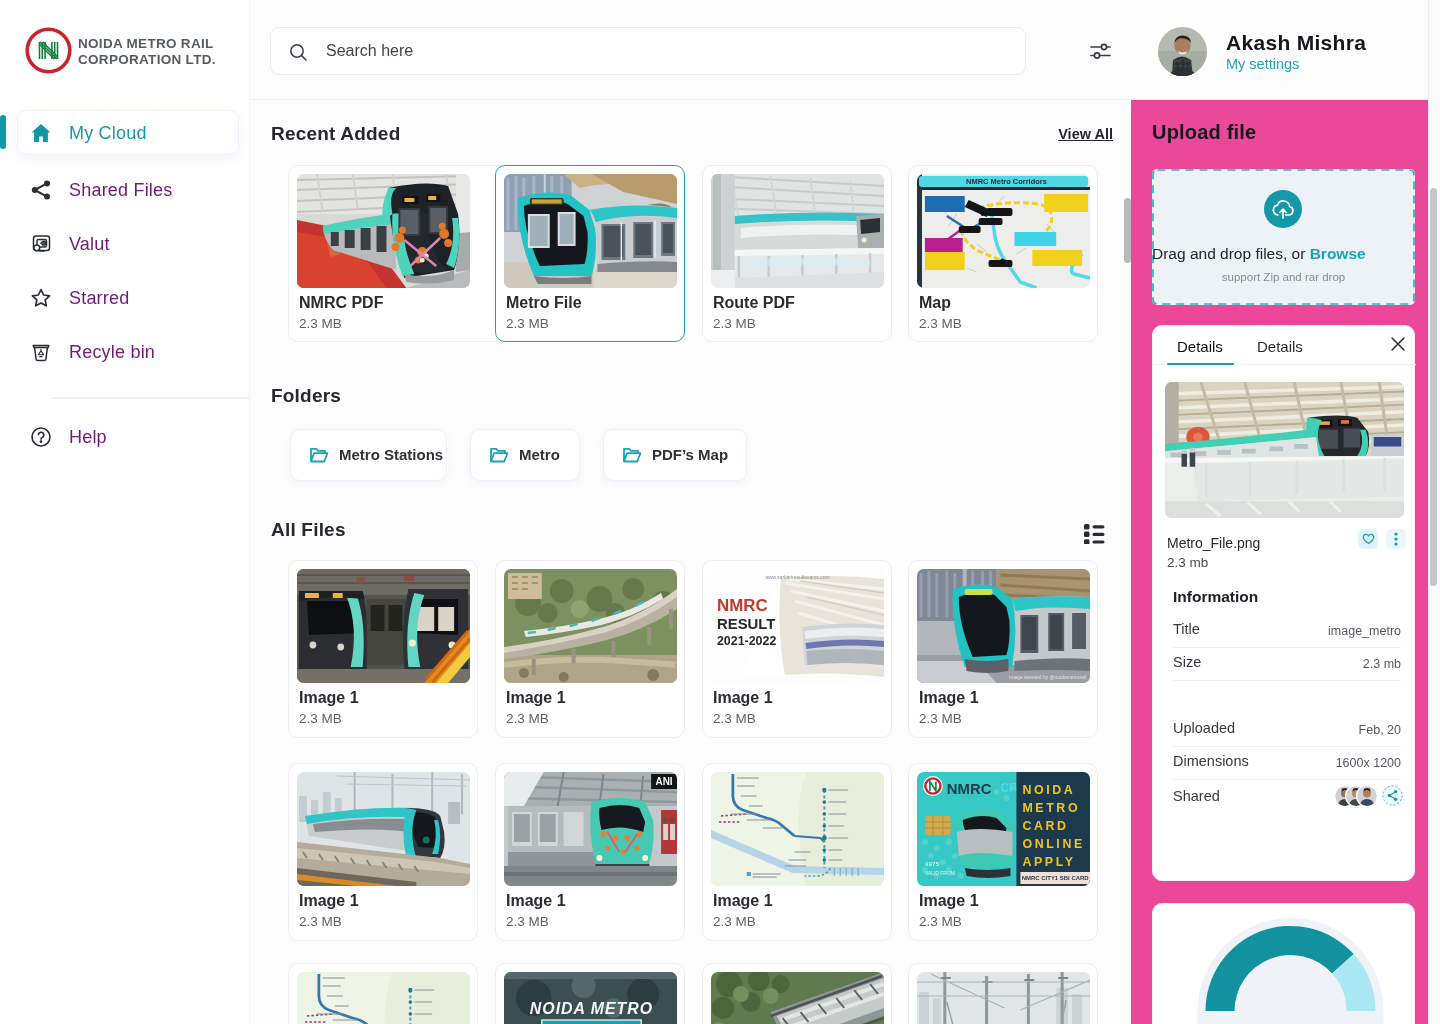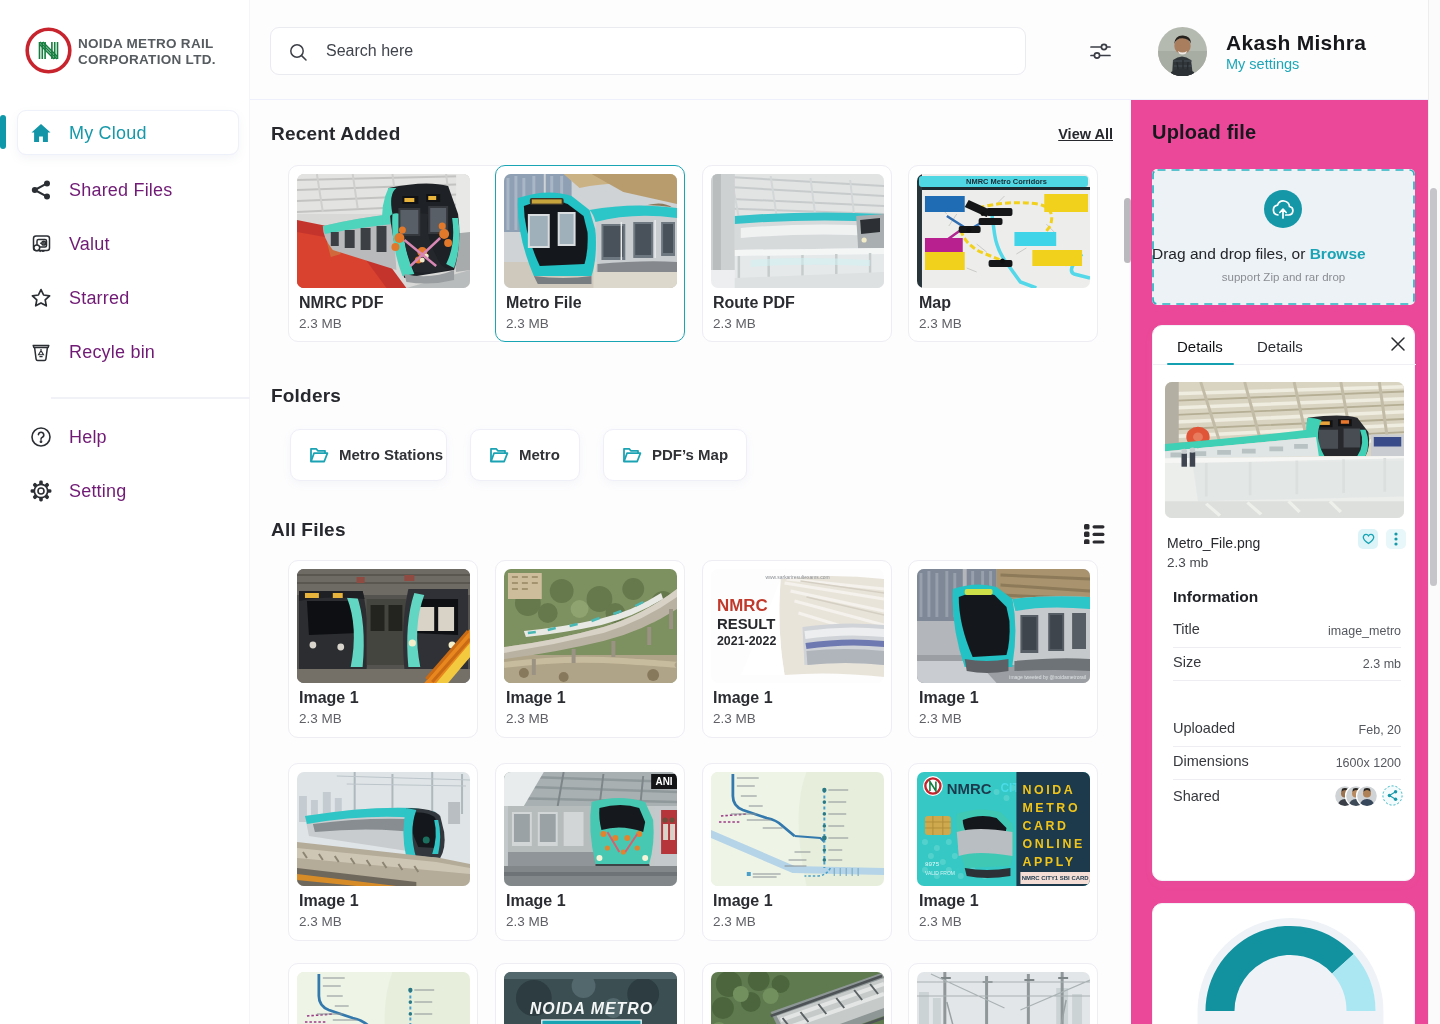--- a/index.html
+++ b/index.html
@@ -133,37 +133,20 @@
       <div class="lb">Recyle bin</div>
     </div>
     <div class="abs" style="left:51px;top:397px;width:199px;height:1.5px;background:#f1f1f8"></div>
     <div class="navitem" style="top:415px">
       <svg class="ic" viewBox="0 0 22 22" fill="none" stroke="#2b2f34" stroke-width="1.6">
           <circle cx="11" cy="11" r="9"></circle>
           <path d="M8.4 8.6 a2.7 2.7 0 1 1 3.6 2.9 q-1 0.4 -1 1.7" stroke-linecap="round"></path>
           <circle cx="11" cy="15.7" r="0.6" fill="#2b2f34"></circle>
         </svg>
       <div class="lb">Help</div>
-    </div>
-    <div class="navitem" style="top:469px">
-      <svg class="ic" viewBox="0 0 22 22">
-          <g fill="#2b2f34">
-            <rect x="-1.8" y="-10.4" width="3.6" height="5" rx="1.4" transform="rotate(0 11 11) translate(11 11)"></rect>
-            <rect x="-1.8" y="-10.4" width="3.6" height="5" rx="1.4" transform="rotate(45 11 11) translate(11 11)"></rect>
-            <rect x="-1.8" y="-10.4" width="3.6" height="5" rx="1.4" transform="rotate(90 11 11) translate(11 11)"></rect>
-            <rect x="-1.8" y="-10.4" width="3.6" height="5" rx="1.4" transform="rotate(135 11 11) translate(11 11)"></rect>
-            <rect x="-1.8" y="-10.4" width="3.6" height="5" rx="1.4" transform="rotate(180 11 11) translate(11 11)"></rect>
-            <rect x="-1.8" y="-10.4" width="3.6" height="5" rx="1.4" transform="rotate(225 11 11) translate(11 11)"></rect>
-            <rect x="-1.8" y="-10.4" width="3.6" height="5" rx="1.4" transform="rotate(270 11 11) translate(11 11)"></rect>
-            <rect x="-1.8" y="-10.4" width="3.6" height="5" rx="1.4" transform="rotate(315 11 11) translate(11 11)"></rect>
-          </g>
-          <circle cx="11" cy="11" r="6.7" fill="#fff" stroke="#2b2f34" stroke-width="1.7"></circle>
-          <circle cx="11" cy="11" r="3" fill="none" stroke="#2b2f34" stroke-width="1.6"></circle>
-        </svg>
-      <div class="lb">Setting</div>
     </div>
   </div>
 
   <div id="main">
     <div class="h2 abs" style="left:21px;top:23px">Recent Added</div>
     <div class="abs" style="right:17px;top:26px;font-size:14.5px;font-weight:bold;color:#26282e;text-decoration:underline">View All</div>
 
     <div class="card" style="left:38px;top:65px;width:220px;height:177px;">
         <div class="thumb"><svg width="173" height="114" viewBox="0 0 174 114" preserveAspectRatio="none">
 <rect width="174" height="114" fill="#d8d8d6"></rect>

